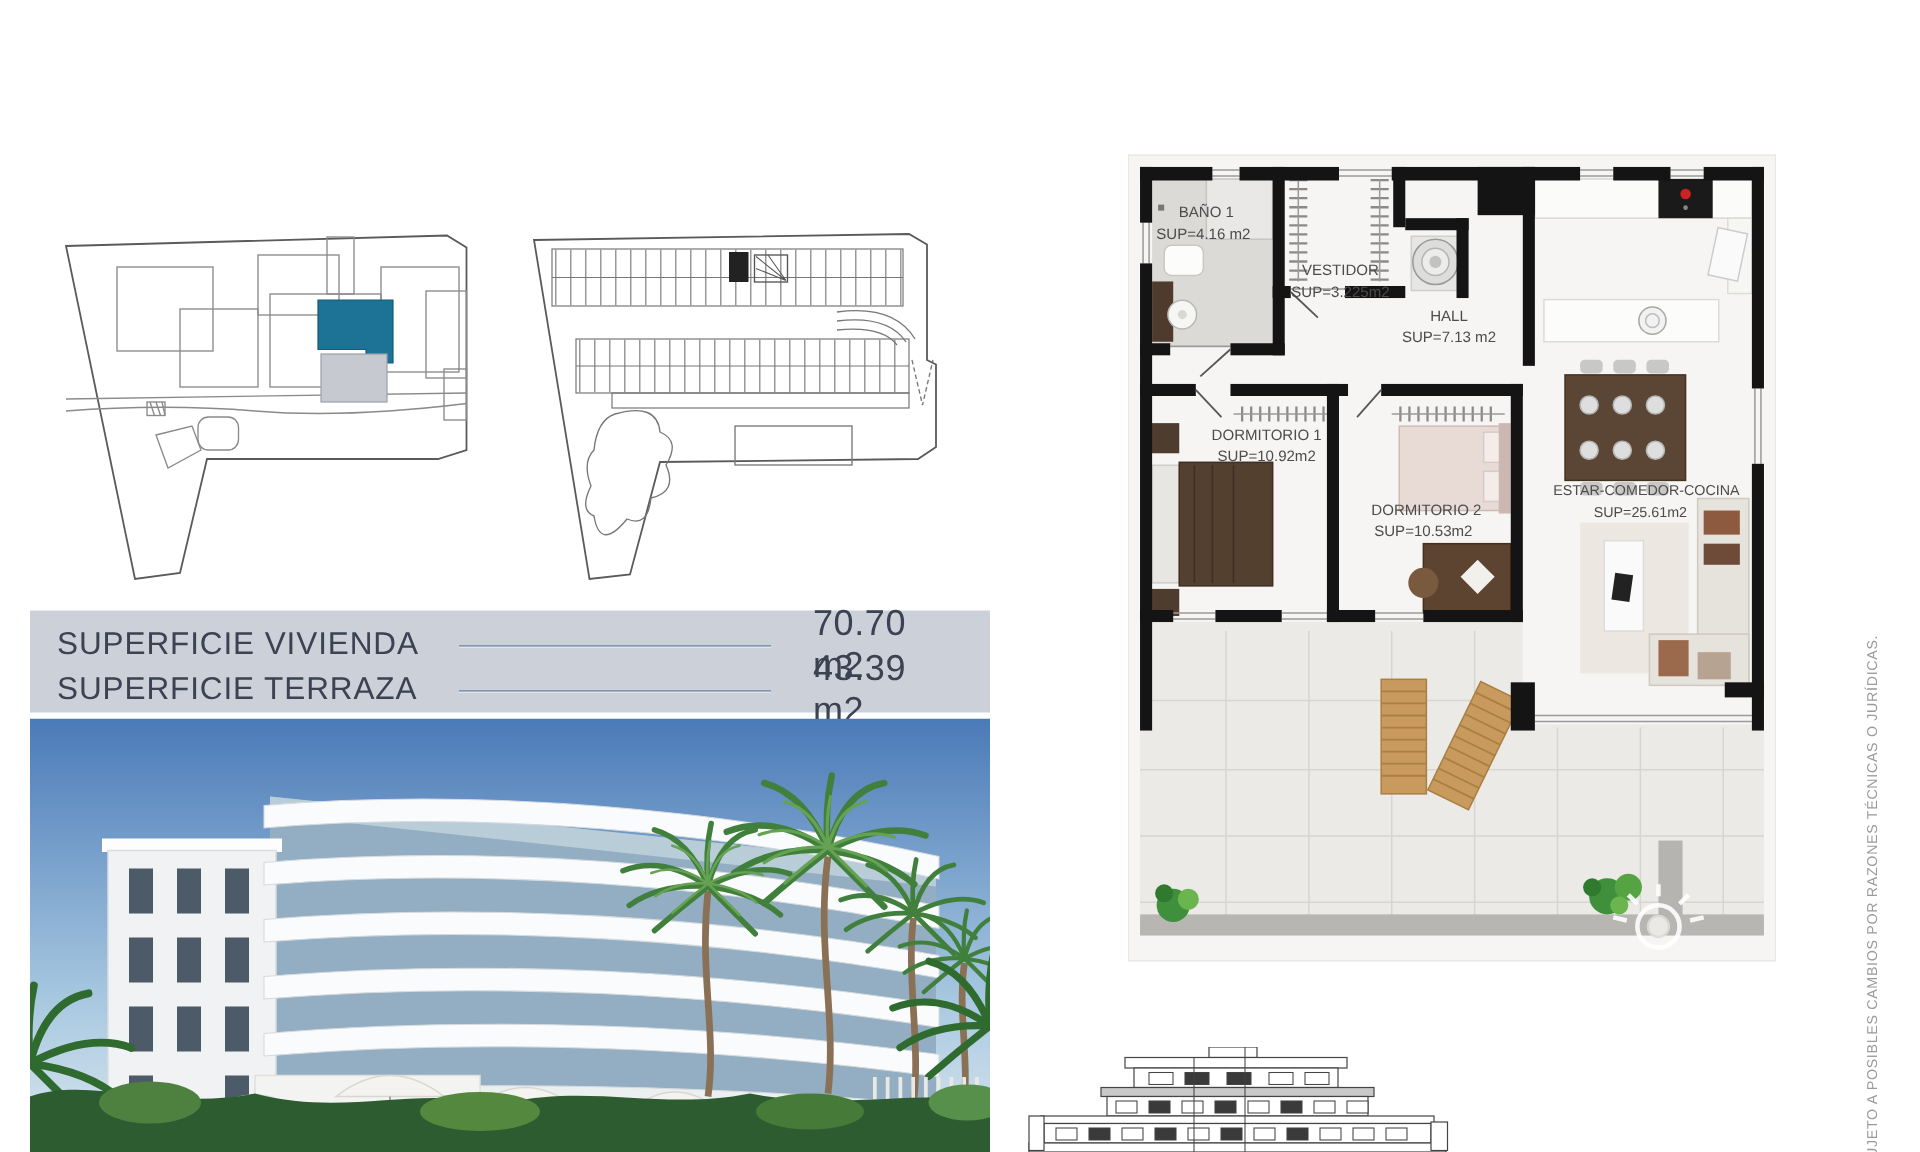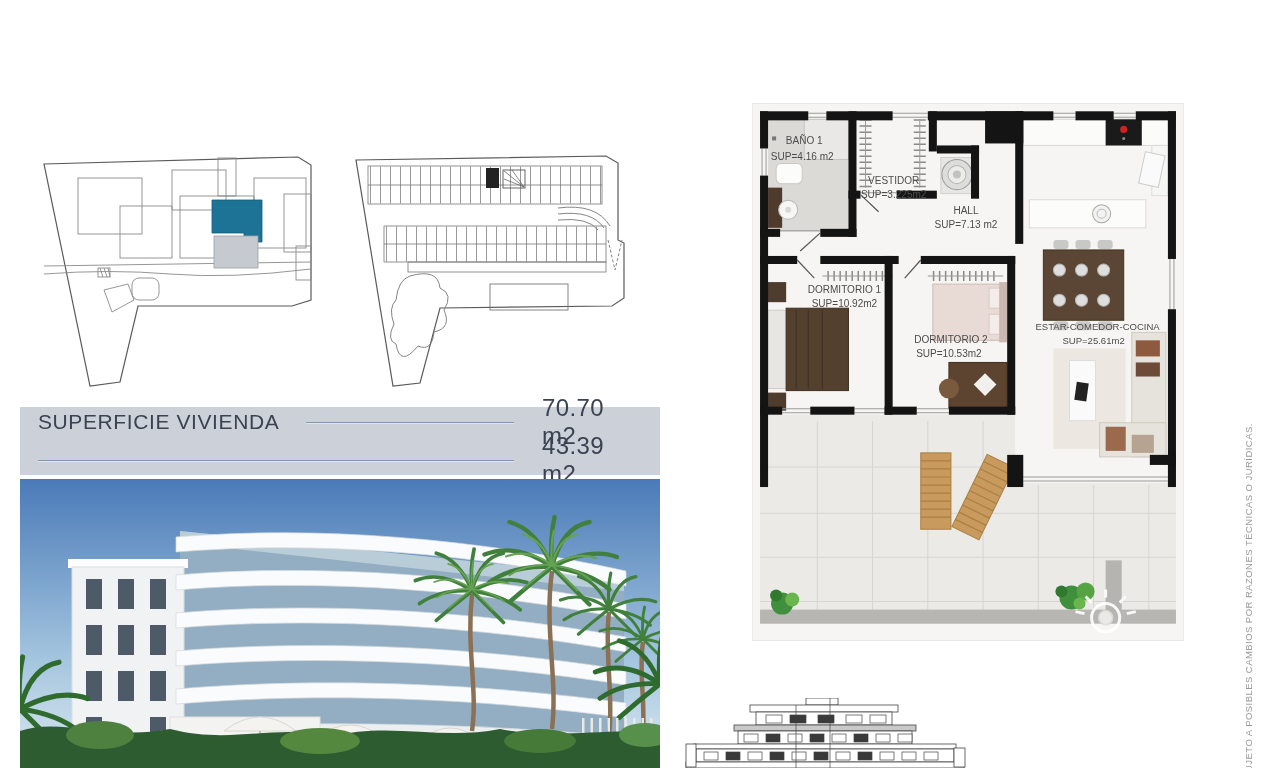--- a/index.html
+++ b/index.html
@@ -3,21 +3,21 @@
 <meta charset="utf-8">
 <style>
   html,body{margin:0;padding:0;background:#fff;}
   .page{position:relative;width:1280px;height:768px;background:#ffffff;overflow:hidden;
         font-family:"Liberation Sans",sans-serif;}
   svg{display:block;}
   .abs{position:absolute;}
 
   
   .surface-table{position:absolute;left:20px;top:407px;width:640px;height:68px;
-    background:#ccd1d9;display:flex;flex-direction:column;justify-content:space-between;
+    background:#ccd1d9;display:flex;flex-direction:column;justify-content:flex-end;
     padding:0 18px;box-sizing:border-box;}
   .st-row{display:flex;align-items:center;height:30px;}
   .st-label{font-size:21px;color:#3b4251;letter-spacing:.6px;width:268px;flex:none;}
   .st-line{flex:1;border-top:1px solid #7e98b4;box-shadow:0 1px 0 #e0e5ec;margin-right:28px;height:0;}
   .st-value{font-size:24px;color:#3b4251;letter-spacing:.4px;width:100px;flex:none;}
 
   
   .disclaimer{position:absolute;left:1254px;bottom:-4px;transform-origin:0 100%;
     transform:rotate(-90deg);white-space:nowrap;font-size:9.5px;color:#9a9a9a;
     letter-spacing:.45px;}
@@ -82,20 +82,21 @@
     </g>
   </svg>
 
   <div class="surface-table">
     <div class="st-row">
       <span class="st-label">SUPERFICIE VIVIENDA</span>
       <span class="st-line"></span>
       <span class="st-value">70.70 m2</span>
     </div>
     <div class="st-row">
+      <span class="st-label">SUPERFICIE TERRAZA</span>
       <span class="st-line"></span>
       <span class="st-value">43.39 m2</span>
     </div>
   </div>
 
   <svg class="abs" style="left:20px;top:479px" width="640" height="289" viewBox="0 0 640 289">
     <defs>
       <linearGradient id="sky" x1="0" y1="0" x2="0" y2="1">
         <stop offset="0" stop-color="#4a7ab8"></stop>
         <stop offset="0.65" stop-color="#a8c8e0"></stop>

